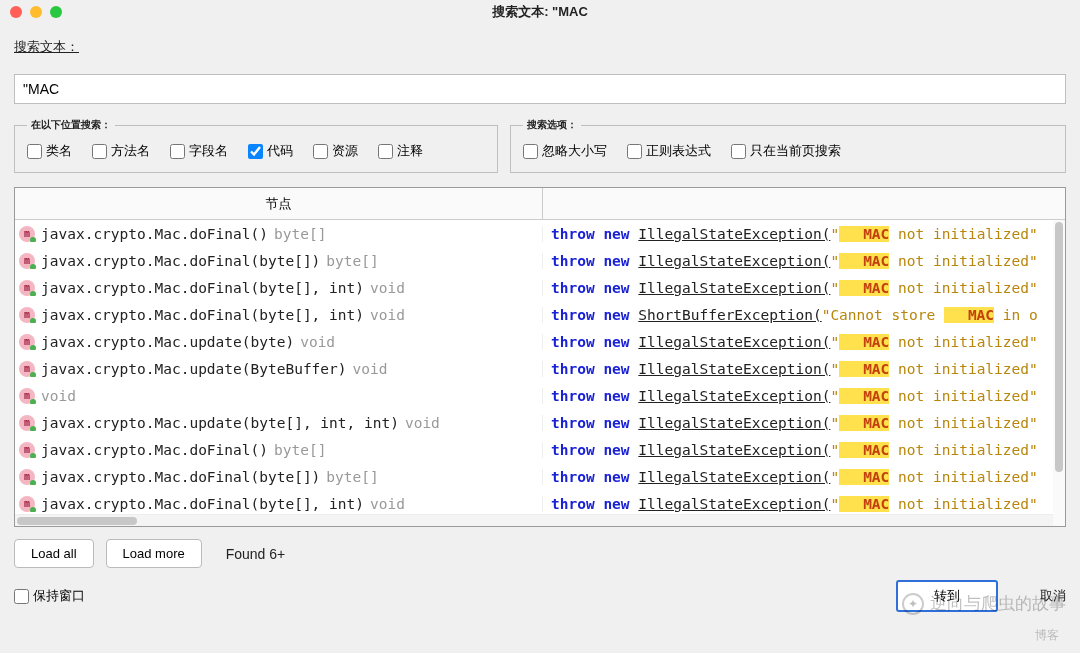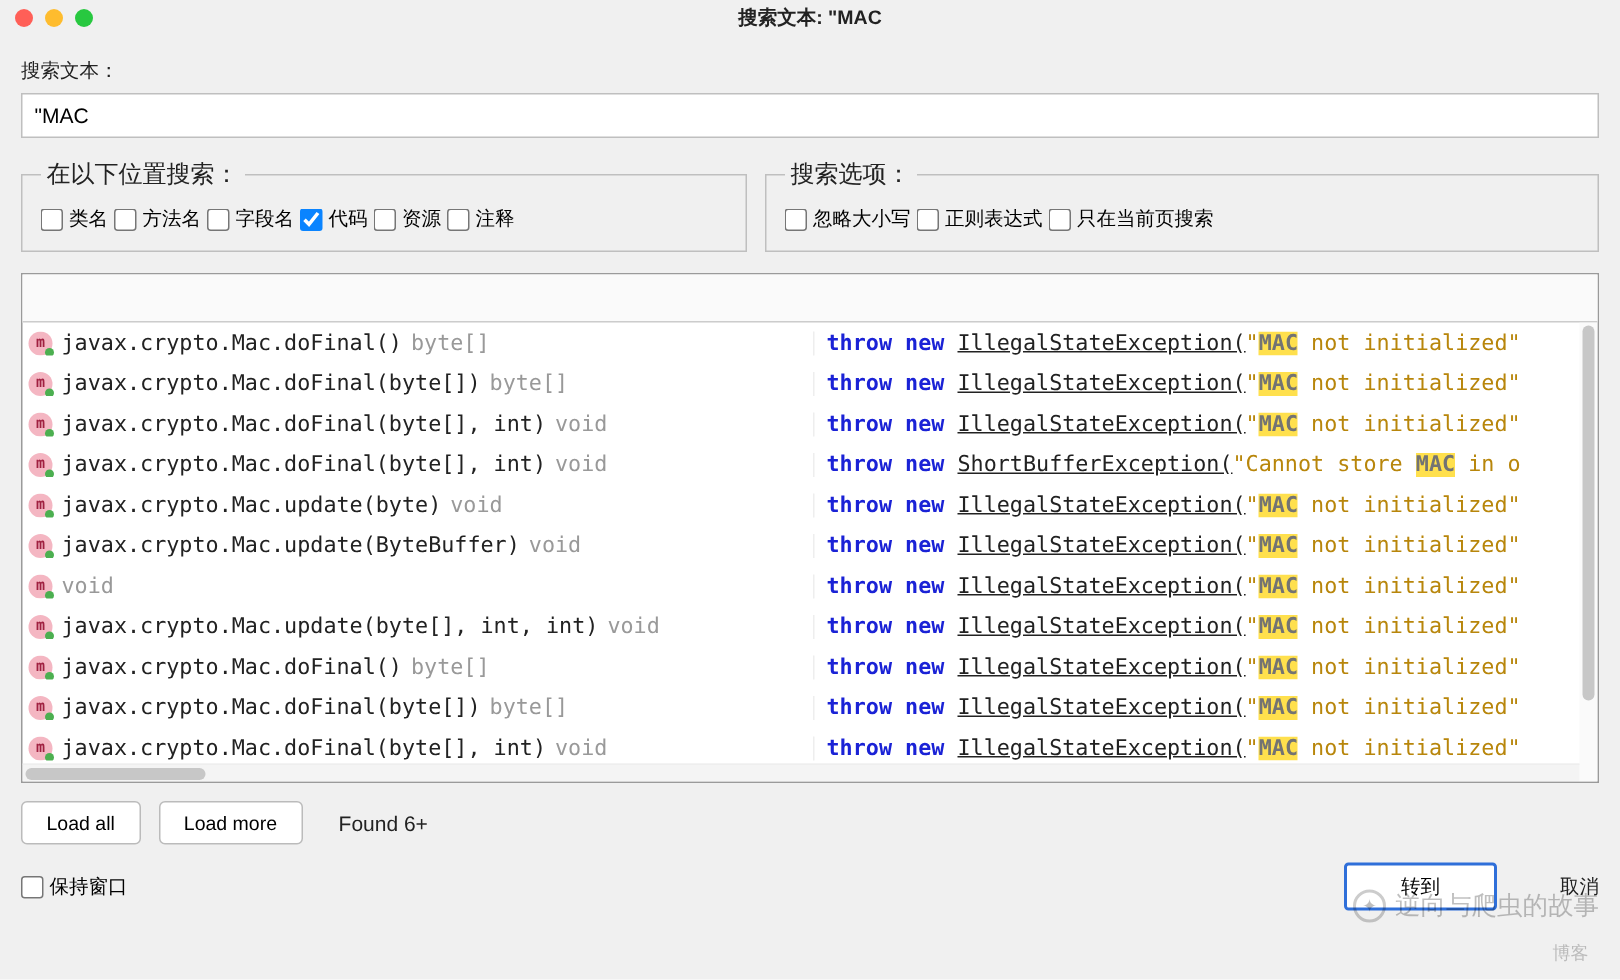--- a/index.html
+++ b/index.html
@@ -26,39 +26,39 @@
     .tl-min { background: #febc2e; }
     .tl-max { background: #28c840; }
     .titlebar-title {
       flex: 1;
       text-align: center;
       font-size: 13px;
       color: #222;
       font-weight: 600;
     }
     .body-pad { padding: 14px 14px 0 14px; }
-    .search-label { font-size: 13px; color: #222; margin-bottom: 6px; }
+    .search-label { font-size: 13px; color: #222; margin-bottom: 18px; text-decoration: underline; }
     .search-input {
       width: 100%;
       height: 30px;
       border: 1px solid #bfbfbf;
       background: #fff;
       padding: 4px 8px;
       font-size: 14px;
     }
     .fieldset-row { display: flex; gap: 12px; margin-top: 14px; }
     fieldset {
       border: 1px solid #bfbfbf;
       padding: 10px 12px 12px 12px;
       position: relative;
     }
-    fieldset legend { padding: 0 4px; font-size: 16px; color: #222; }
+    fieldset legend { padding: 0 4px; font-size: 10px; color: #222; font-weight: bold; }
     .fs-left { flex: 0 0 484px; }
     .fs-right { flex: 1; }
-    .cb-row { display: flex; gap: 4px; align-items: center; }
+    .cb-row { display: flex; gap: 20px; align-items: center; }
     .cb-item { display: inline-flex; align-items: center; gap: 4px; font-size: 13px; white-space: nowrap; }
     .cb-item input[type="checkbox"] { width: 15px; height: 15px; accent-color: #0a84ff; }
     .results-wrap {
       margin: 14px 14px 0 14px;
       border: 1px solid #9a9a9a;
       background: #fff;
       height: 340px;
       display: flex;
       flex-direction: column;
       position: relative;
@@ -108,21 +108,21 @@
       position: absolute;
       width: 6px; height: 6px; border-radius: 50%;
       background: #4caf50; bottom: -1px; right: -1px;
     }
     .node-sig { color: #222; }
     .node-ret { color: #999; }
     .cell-code { flex: 1; padding-left: 8px; overflow: hidden; }
     .kw-throw, .kw-new { color: #1a22d6; font-weight: bold; }
     .exc-name { color: #222; text-decoration: underline; }
     .str-lit { color: #b8860b; }
-    .hl-mac { background: #ffe04d; color: #737373; font-weight: bold; }
+    .hl-mac { background: #ffe04d; color: #c2410c; font-weight: bold; padding-left: 24px; }
     .footer1 {
       display: flex; align-items: center; gap: 12px;
       padding: 12px 14px;
     }
     .footer1 button {
       background: #fff;
       border: 1px solid #bbb;
       border-radius: 4px;
       padding: 6px 16px;
       font-size: 13px;
@@ -226,20 +226,21 @@
             <input type="checkbox" style="">
             <span>只在当前页搜索</span>
           </label>
         </div>
     </fieldset>
   </div>
 </div>
 
 <div class="results-wrap">
   <div class="results-header">
+    <div class="col-node">节点</div>
     <div class="col-code"></div>
   </div>
   <div class="results-body" id="results-body">
     <div class="result-row">
         <div class="cell-node">
           <span class="method-icon">m</span>
           <span class="node-sig">javax.crypto.Mac.doFinal() </span>
           <span class="node-ret">byte[]</span>
         </div>
         <div class="cell-code"><span class="kw-throw">throw</span> <span class="kw-new">new</span> <span class="exc-name">IllegalStateException(</span><span class="str-lit">"</span><span class="hl-mac">MAC</span><span class="str-lit"> not initialized"</span></div>

